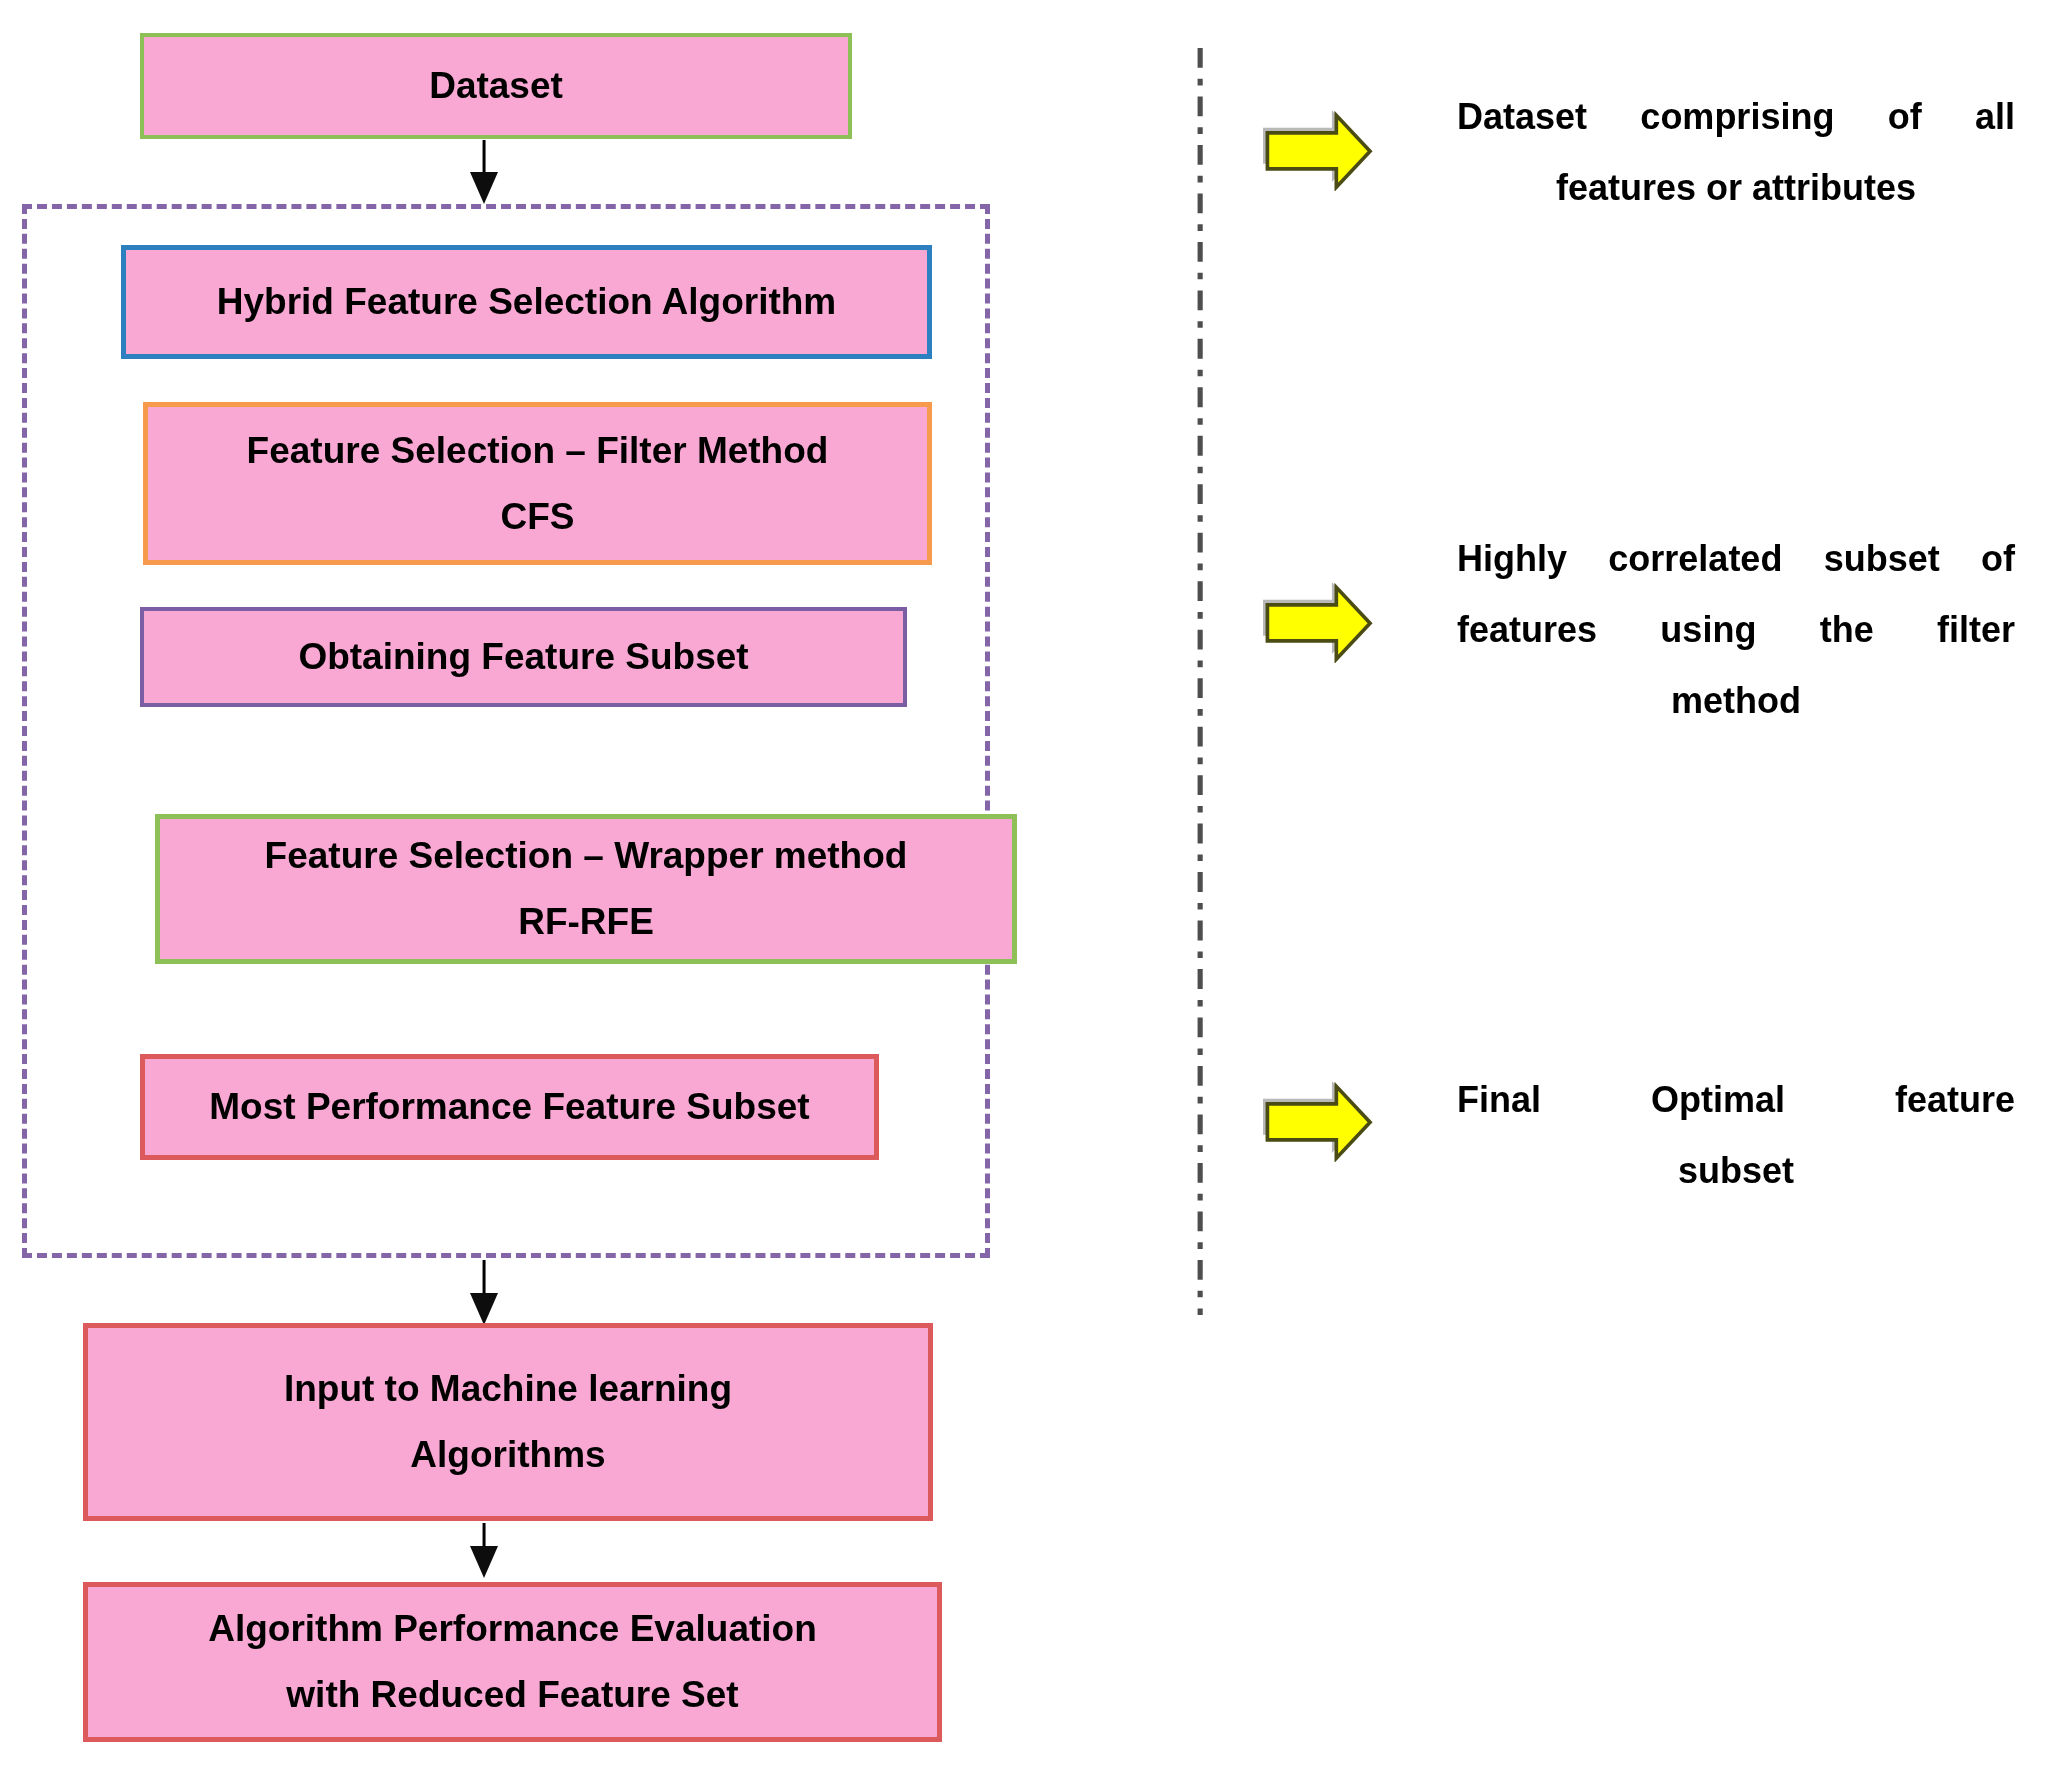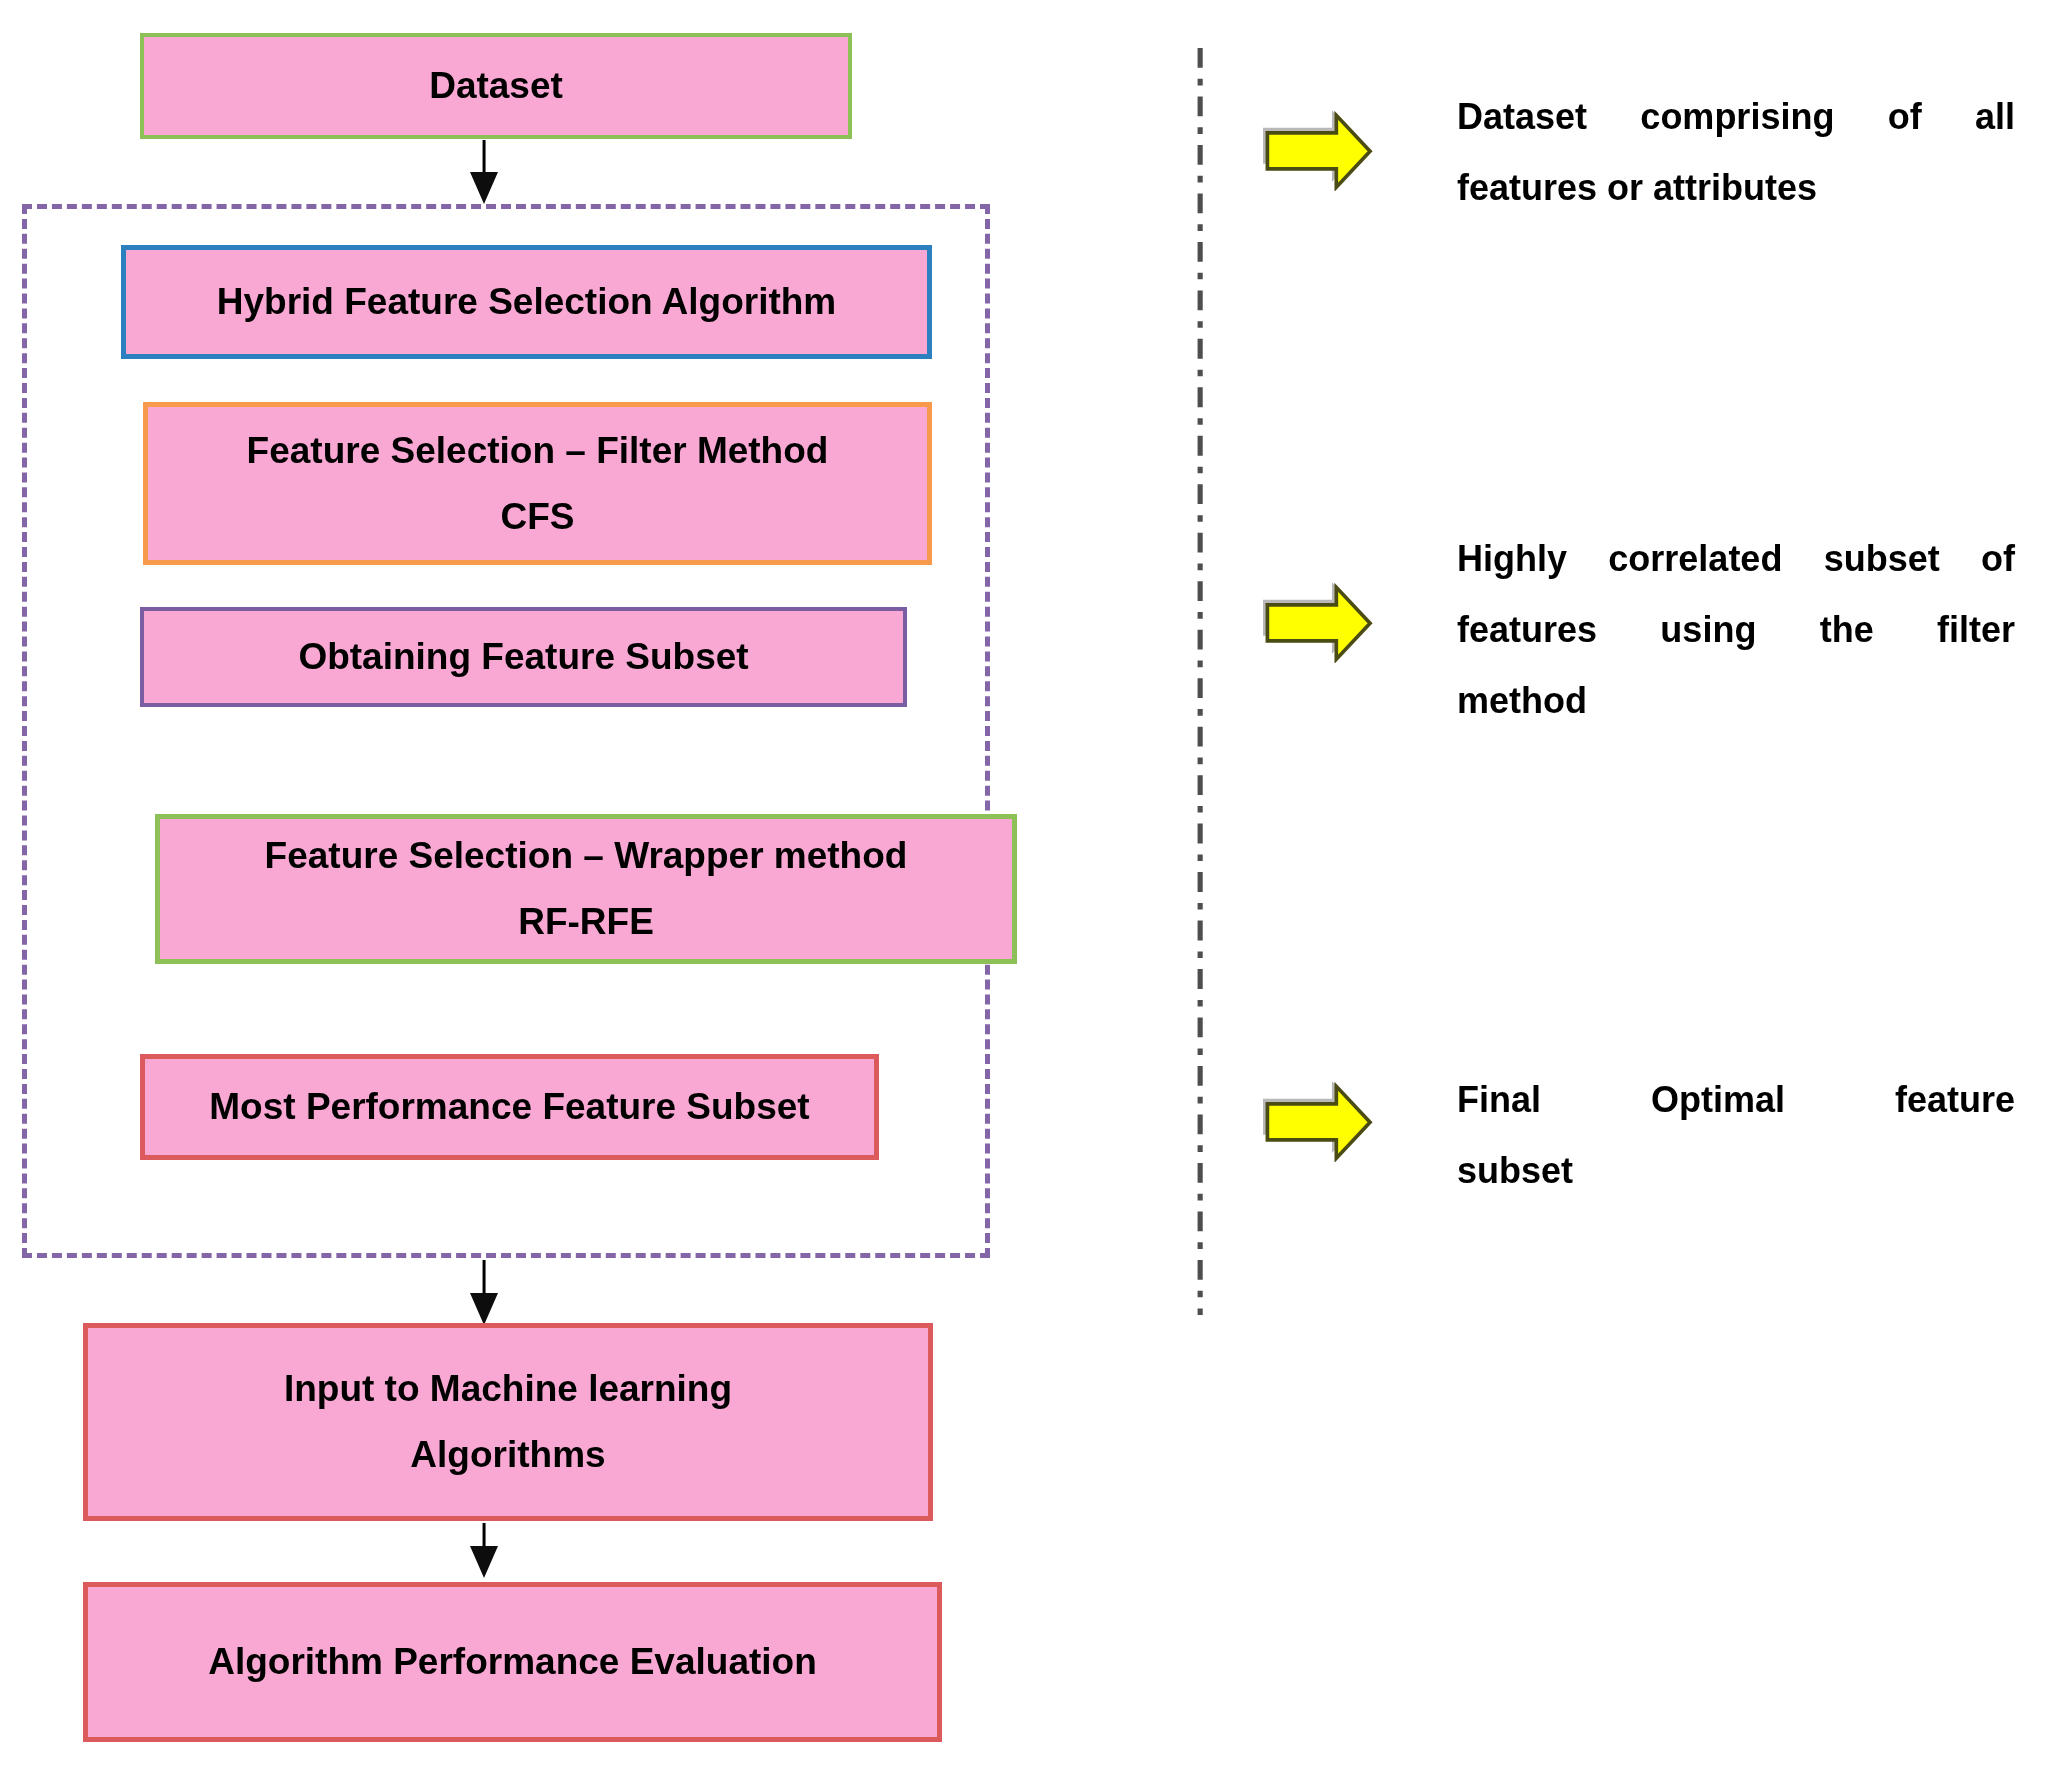--- a/index.html
+++ b/index.html
@@ -75,21 +75,21 @@
 
   .note {
     position: absolute;
     left: 1457px;
     width: 558px;
     font-weight: bold;
     font-size: 36px;
     line-height: 71px;
     z-index: 2;
   }
-  .note .ln { text-align: left; }
+  .note .ln { text-align: center; }
   .note .jl { text-align: justify; text-align-last: justify; }
   .n1 { top: 81px; }
   .n2 { top: 523px; }
   .n3 { top: 1064px; }
 </style>
 </head>
 <body>
 
 <div class="page">
 
@@ -136,20 +136,21 @@
     <div class="bl">Algorithms</div>
   </div>
 
   <div class="varrow va3">
     <span class="shaft"></span>
     <span class="head"></span>
   </div>
 
   <div class="box b-evaluation">
     <div class="bl">Algorithm Performance Evaluation</div>
+    <div class="bl">with Reduced Feature Set</div>
   </div>
 
   <svg class="divider" width="10.3" height="1267" viewBox="0 0 14 1725">
     <line x1="7" y1="0" x2="7" y2="1725" stroke="#4e4e4e" stroke-width="7" stroke-dasharray="27 15 9 15"></line>
   </svg>
 
   <svg class="yarrow ya1" viewBox="0 0 150 110">
     <polygon points="0,24 94,24 94,0 140,49 94,98 94,73 0,73" fill="#b9b9b9"></polygon>
     <polygon points="6,31 100,31 100,7 146,56 100,105 100,80 6,80" fill="#ffff00" stroke="#4b4b14" stroke-width="5" stroke-linejoin="miter"></polygon>
   </svg>

